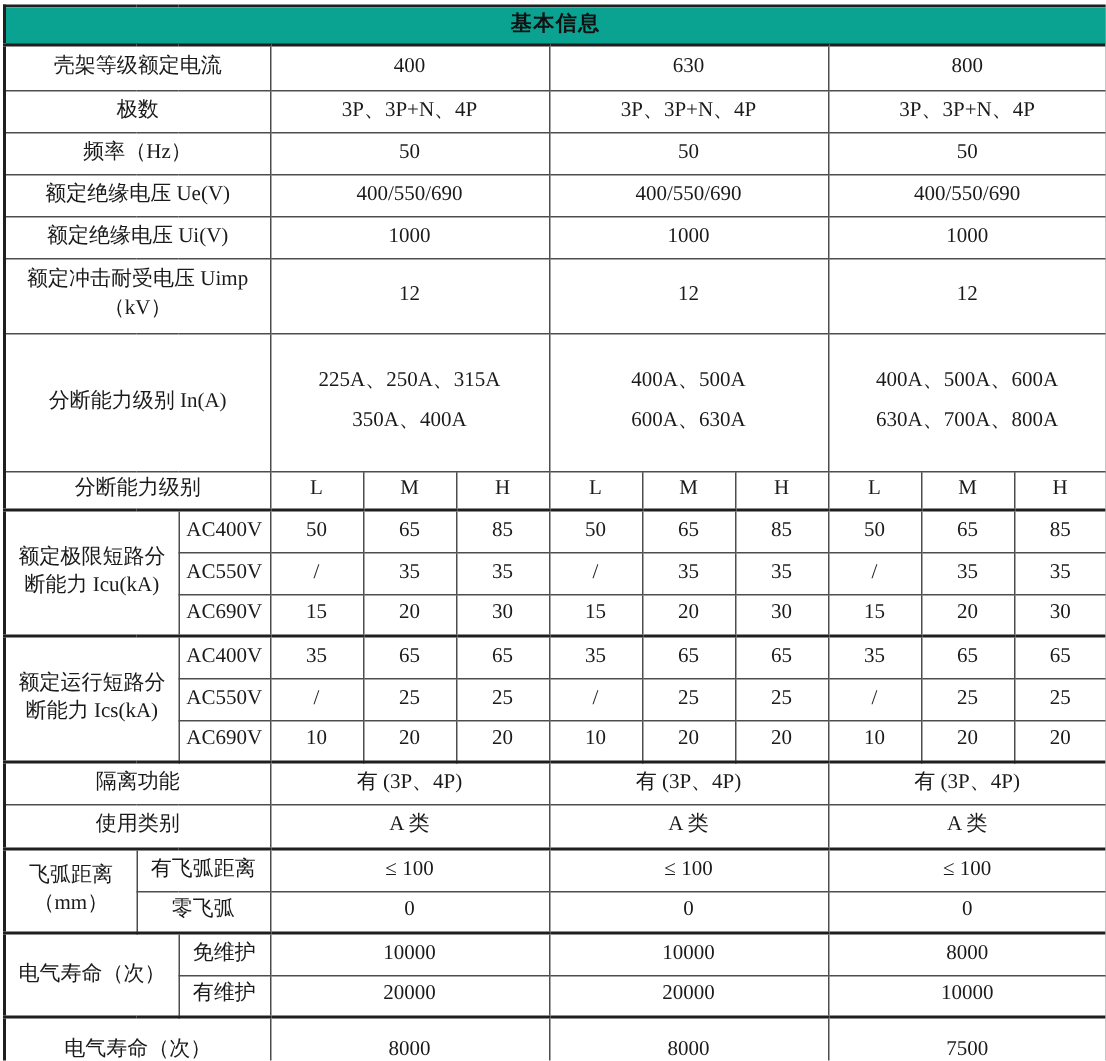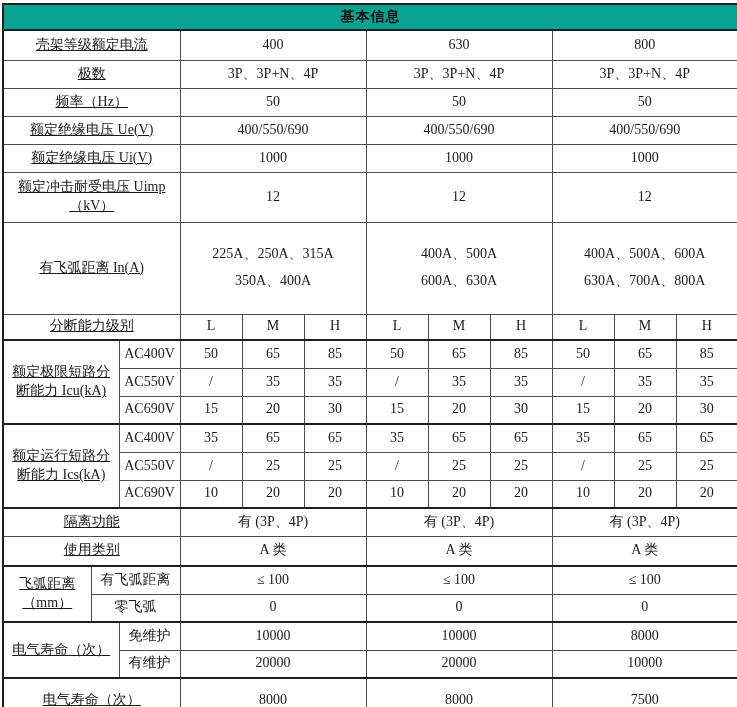--- a/index.html
+++ b/index.html
@@ -35,21 +35,21 @@
     background: #0aa392;
     border: 2px solid #1f1f1f;
     font-weight: bold;
     font-size: 15px;
     height: 24px;
     color: #111;
     letter-spacing: 1px;
   }
   td.g  { border-left: 2px solid #1f1f1f; }   
   tr.sec td { border-top: 2px solid #1f1f1f; } 
-  td.lbl { font-size: 14px; text-decoration: underline; }
+  td.lbl { font-size: 14px; }
   td.sub { font-size: 13px; }
   .two-line div { line-height: 1.9; }
 </style>
 </head>
 <body>
 
 <div class="page">
 <table class="spec">
   <colgroup>
     <col style="width:88px">
@@ -107,21 +107,21 @@
   </tr>
 
   <tr style="height:50px">
     <td class="lbl" colspan="3">额定冲击耐受电压 Uimp（kV）</td>
     <td class="g" colspan="3">12</td>
     <td class="g" colspan="3">12</td>
     <td class="g" colspan="3">12</td>
   </tr>
 
   <tr style="height:92px">
-    <td class="lbl" colspan="3">有飞弧距离 In(A)</td>
+    <td class="lbl" colspan="3">分断能力级别 In(A)</td>
     <td class="g two-line" colspan="3">
       <div>225A、250A、315A</div>
       <div>350A、400A</div>
     </td>
     <td class="g two-line" colspan="3">
       <div>400A、500A</div>
       <div>600A、630A</div>
     </td>
     <td class="g two-line" colspan="3">
       <div>400A、500A、600A</div>

